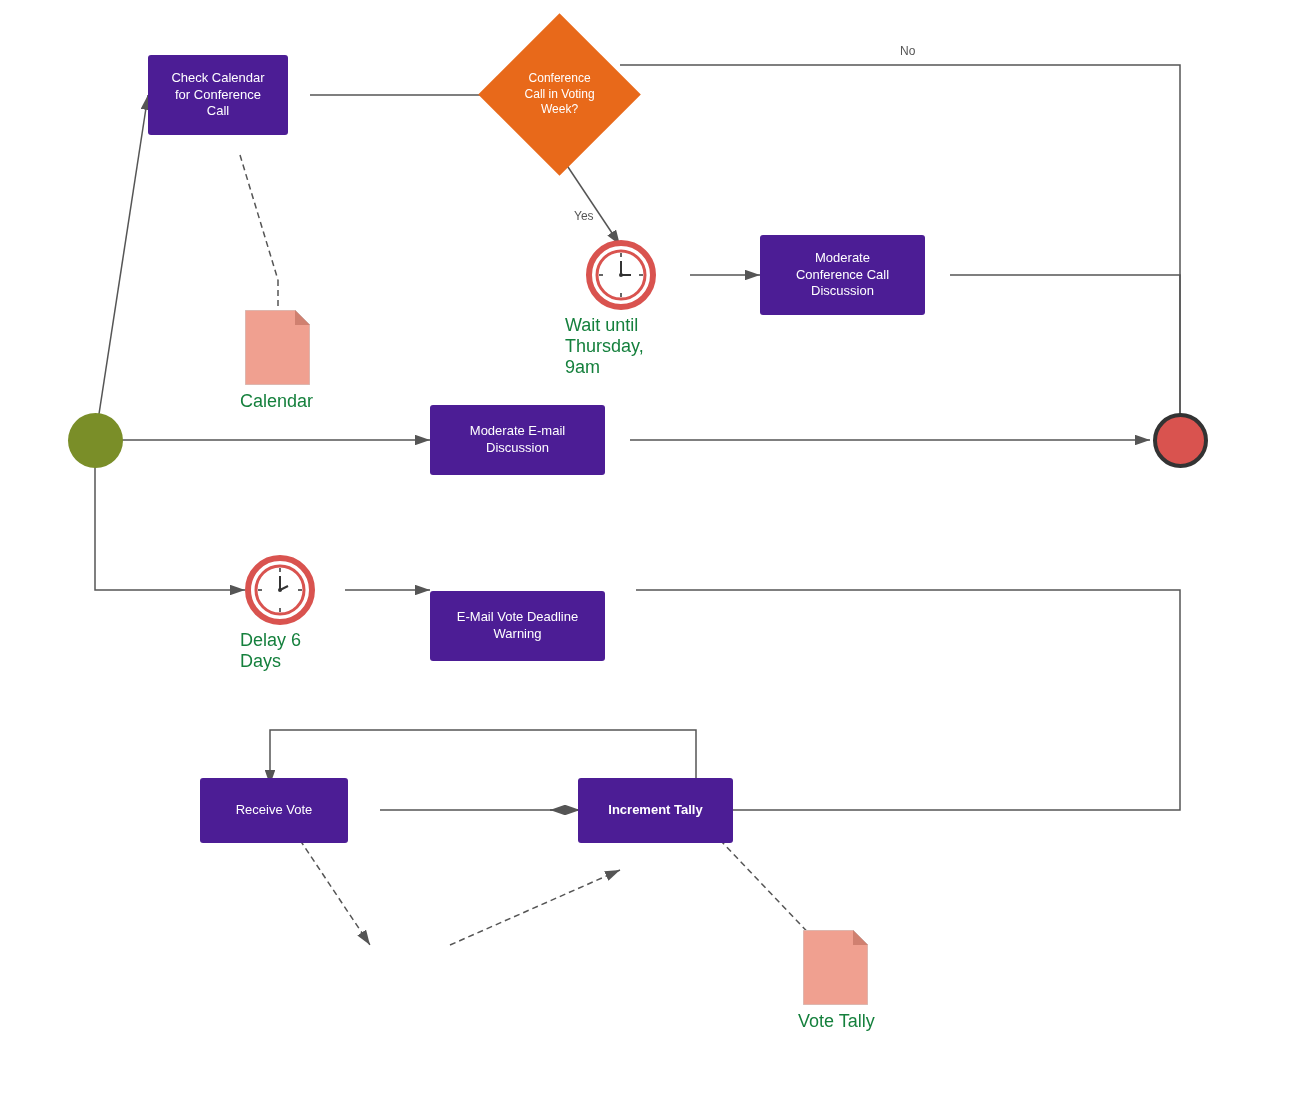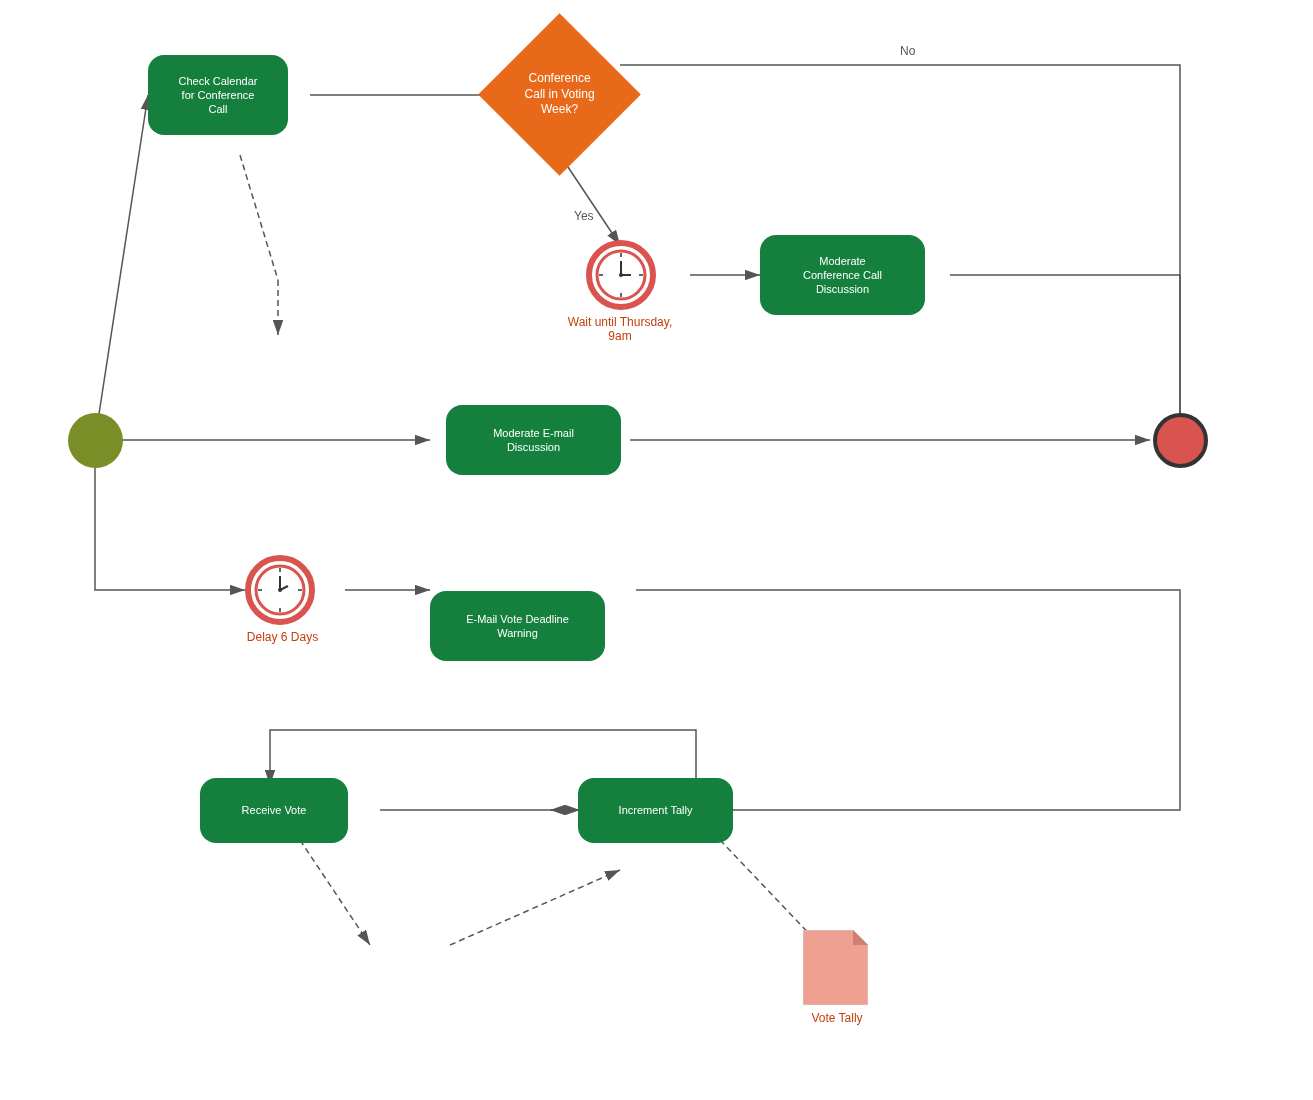--- a/index.html
+++ b/index.html
@@ -24,24 +24,24 @@
       pointer-events: none;
     }
     .node {
       position: absolute;
       display: flex;
       align-items: center;
       justify-content: center;
       text-align: center;
     }
     .task-node {
-      background: #15803d;
+      background: #4c1d95;
       color: #fff;
-      border-radius: 16px;
-      font-size: 11px;
+      border-radius: 3px;
+      font-size: 13px;
       font-weight: 500;
       padding: 10px 14px;
       line-height: 1.3;
     }
     .decision-node {
       background: #E8691A;
       color: #fff;
       font-size: 13px;
       font-weight: 500;
       text-align: center;
@@ -68,23 +68,23 @@
       border: 6px solid #D9534F;
       display: flex;
       align-items: center;
       justify-content: center;
     }
     .doc-node {
       position: absolute;
     }
     .node-label {
       position: absolute;
-      text-align: center;
-      font-size: 12px;
-      color: #c2410c;
+      text-align: left;
+      font-size: 18px;
+      color: #15803d;
       font-family: Arial, sans-serif;
     }
   </style>
 </head>
 <body>
 
 <div id="diagram-container">
   <svg id="main-svg" xmlns="http://www.w3.org/2000/svg">
     <defs>
       <marker id="arrowhead" markerWidth="10" markerHeight="7" refX="10" refY="3.5" orient="auto">
@@ -165,21 +165,21 @@
   </div>
   <div class="node-label" style="left:565px;top:315px;width:110px;">Wait until
 Thursday, 9am</div>
 
   <div class="node task-node" style="width:165px;height:80px;left:760px;top:235px;align-items:center;">
     <span style="white-space:pre-line;">Moderate
 Conference Call
 Discussion</span>
   </div>
 
-  <div class="node task-node" style="width:175px;height:70px;left:430px;top:405px;margin-left:16px;">
+  <div class="node task-node" style="width:175px;height:70px;left:430px;top:405px;">
     <span style="white-space:pre-line;">Moderate E-mail
 Discussion</span>
   </div>
 
   <div class="node clock-node" style="width:70px;height:70px;left:245px;top:555px;">
     <svg width="52" height="52" viewBox="0 0 52 52">
       <circle cx="26" cy="26" r="24" fill="white" stroke="#D9534F" stroke-width="3"></circle>
       <circle cx="26" cy="26" r="2" fill="#333"></circle>
       <line x1="26" y1="26" x2="26" y2="12" stroke="#333" stroke-width="2"></line>
       <line x1="26" y1="26" x2="34" y2="22" stroke="#333" stroke-width="2"></line>
@@ -193,27 +193,34 @@
 
   <div class="node task-node" style="width:175px;height:70px;left:430px;top:555px;margin-top:36px;">
     <span style="white-space:pre-line;">E-Mail Vote Deadline
 Warning</span>
   </div>
 
   <div class="node task-node" style="width:148px;height:65px;left:200px;top:778px;">
     <span>Receive Vote</span>
   </div>
 
-  <div class="node task-node" style="width:155px;height:65px;left:578px;top:778px;">
+  <div class="node task-node" style="width:155px;height:65px;left:578px;top:778px;font-weight:bold;">
     <span>Increment Tally</span>
   </div>
 
   <div class="node end-node" style="width:55px;height:55px;left:1153px;top:413px;">
   </div>
 
+  <div class="doc-node" style="left:245px;top:310px;">
+    <svg width="65" height="75" viewBox="0 0 65 75">
+      <polygon points="0,0 50,0 65,15 65,75 0,75" fill="#F0A090" stroke="#ccc" stroke-width="1"></polygon>
+      <polygon points="50,0 50,15 65,15" fill="#d08070"></polygon>
+    </svg>
+    <div class="node-label" style="position:relative;left:-5px;top:2px;width:75px;">Calendar</div>
+  </div>
 
 
   <div class="doc-node" style="left:790px;top:930px;padding-left:13px;">
     <svg width="65" height="75" viewBox="0 0 65 75">
       <polygon points="0,0 50,0 65,15 65,75 0,75" fill="#F0A090" stroke="#ccc" stroke-width="1"></polygon>
       <polygon points="50,0 50,15 65,15" fill="#d08070"></polygon>
     </svg>
     <div class="node-label" style="position:relative;left:-5px;top:2px;width:78px;">Vote Tally</div>
   </div>
 

